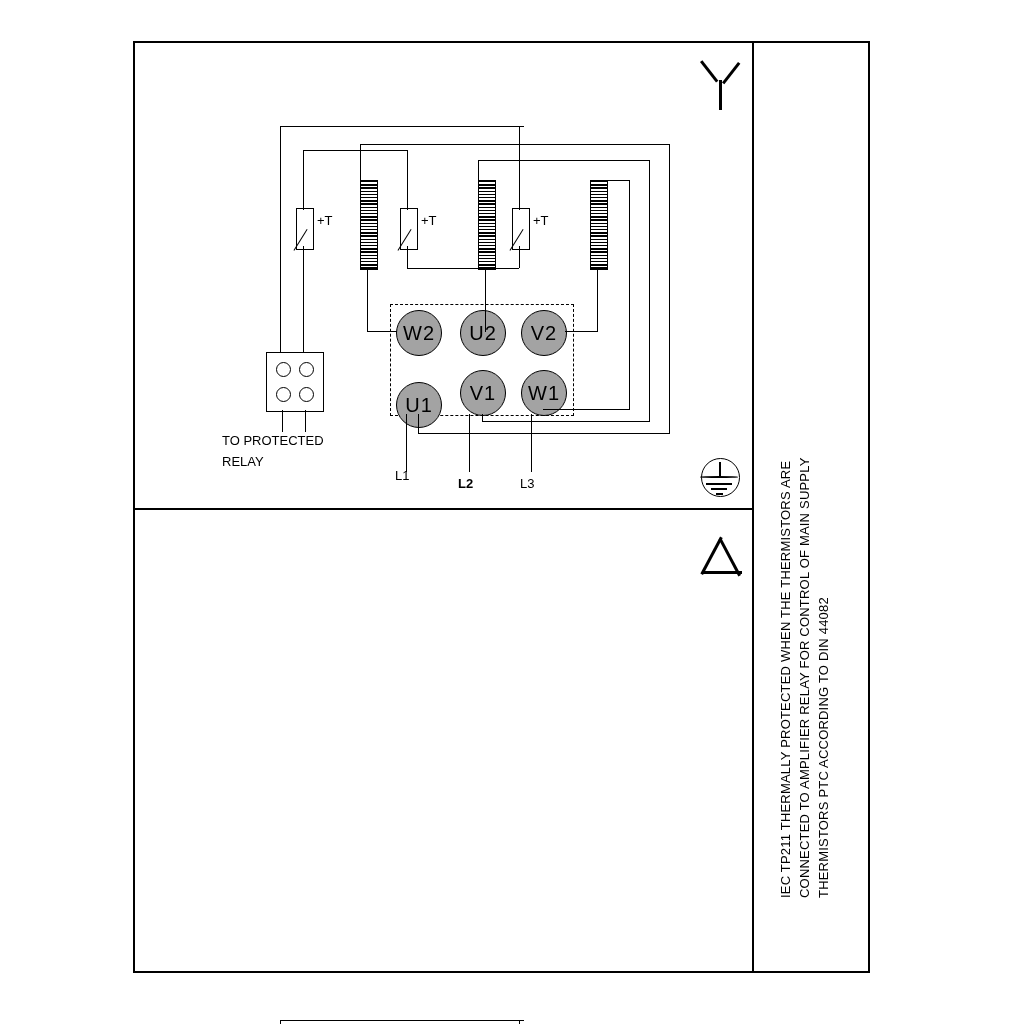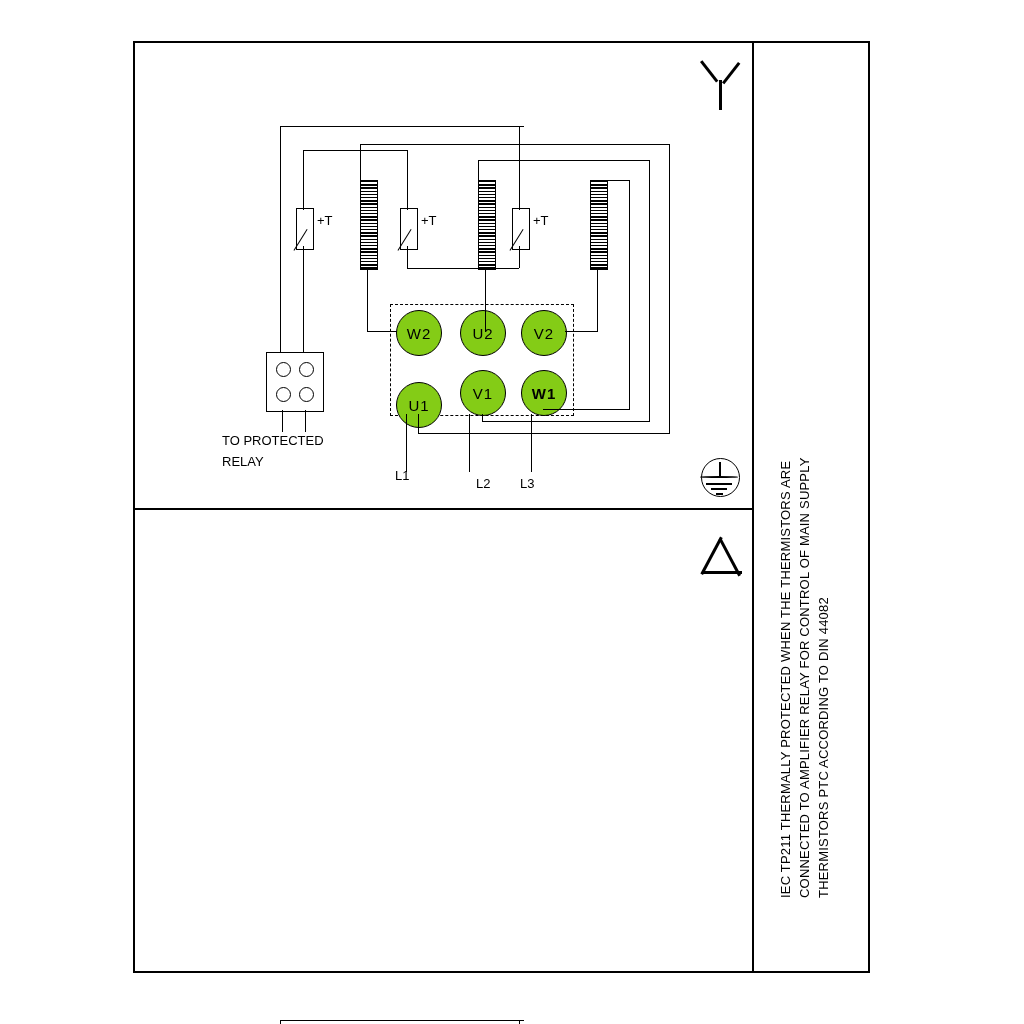--- a/index.html
+++ b/index.html
@@ -4,21 +4,21 @@
 <style>
   html,body{margin:0;padding:0;background:#ffffff;}
   body{width:1024px;height:1024px;font-family:"Liberation Sans",sans-serif;color:#000;}
   #sheet{position:relative;width:1024px;height:1024px;}
   .ln{position:absolute;background:#000;}
   .frame{position:absolute;border:2px solid #000;box-sizing:border-box;}
   .panel{position:absolute;box-sizing:border-box;}
   .lbl{position:absolute;font-size:13px;line-height:15px;white-space:pre;}
   .term{position:absolute;border:1.5px solid #000;border-radius:50%;
         display:flex;align-items:center;justify-content:center;
-        font-size:15px;background:#84cc16;letter-spacing:1px;}
+        font-size:20px;background:#a3a3a3;letter-spacing:1px;}
   .dashbox{position:absolute;border:1px dashed #000;box-sizing:border-box;}
   .coil{position:absolute;border:1px solid #000;background:
         repeating-linear-gradient(to bottom,#000 0 1.4px,#fff 1.4px 3.2px);}
   .ptc{position:absolute;border:1.2px solid #000;background:#fff;}
   .ptcslash{position:absolute;background:#000;height:1.2px;transform-origin:left center;}
   .plug{position:absolute;border:1.6px solid #000;background:#fff;}
   .pin{position:absolute;border:1.3px solid #000;border-radius:50%;background:#fff;}
   .sidetext{position:absolute;transform:rotate(-90deg);transform-origin:left top;
             font-size:13px;white-space:nowrap;letter-spacing:.2px;}
   .earth span{position:absolute;background:#000;}
@@ -95,21 +95,21 @@
     <div class="lbl" style="left:222px;top:454px;">RELAY</div>
 
     <div class="dashbox" style="left:390px;top:304px;width:184px;height:112px;"></div>
 
     <div class="term" style="left:396px;top:310px;width:44px;height:44px;">W2</div>
     <div class="term" style="left:460px;top:310px;width:44px;height:44px;">U2</div>
     <div class="term" style="left:521px;top:310px;width:44px;height:44px;">V2</div>
 
     <div class="term" style="left:396px;top:382px;width:44px;height:44px;">U1</div>
     <div class="term" style="left:460px;top:370px;width:44px;height:44px;text-align:right;">V1</div>
-    <div class="term" style="left:521px;top:370px;width:44px;height:44px;font-weight:bold;">W1</div>
+    <div class="term" style="left:521px;top:370px;width:44px;height:44px;">W1</div>
 
     <div class="ln" style="left:367px;top:268px;width:1.4px;height:64px;"></div>
     <div class="ln" style="left:367px;top:331px;width:30px;height:1.4px;"></div>
     <div class="ln" style="left:485px;top:268px;width:1.4px;height:64px;"></div>
     <div class="ln" style="left:485px;top:331px;width:1.4px;height:1.4px;"></div>
     <div class="ln" style="left:597px;top:268px;width:1.4px;height:64px;"></div>
     <div class="ln" style="left:565px;top:331px;width:33px;height:1.4px;"></div>
 
     <div class="ln" style="left:360px;top:144px;width:1.4px;height:38px;"></div>
     <div class="ln" style="left:360px;top:144px;width:310px;height:1.4px;"></div>
@@ -125,21 +125,21 @@
     <div class="ln" style="left:418px;top:433px;width:252px;height:1.4px;"></div>
     <div class="ln" style="left:482px;top:414px;width:1.4px;height:8px;"></div>
     <div class="ln" style="left:482px;top:421px;width:168px;height:1.4px;"></div>
     <div class="ln" style="left:543px;top:414px;width:1.4px;height:-0px;"></div>
     <div class="ln" style="left:543px;top:409px;width:87px;height:1.4px;"></div>
 
     <div class="ln" style="left:406px;top:414px;width:1.4px;height:58px;"></div>
     <div class="ln" style="left:469px;top:414px;width:1.4px;height:58px;"></div>
     <div class="ln" style="left:531px;top:414px;width:1.4px;height:58px;"></div>
     <div class="lbl" style="left:395px;top:468px;">L1</div>
-    <div class="lbl" style="left:476px;top:476px;">L2</div>
+    <div class="lbl" style="left:458px;top:476px;font-weight:bold;">L2</div>
     <div class="lbl" style="left:520px;top:476px;">L3</div>
   </div>
 
   <div class="panel" style="left:0;top:447px;width:1024px;height:530px;">
 
     <div style="position:absolute;left:698px;top:86px;width:48px;height:42px;">
       <div class="ln" style="left:4px;top:38px;width:40px;height:3px;"></div>
       <div class="ln" style="left:5px;top:39px;width:42px;height:3px;transform:rotate(-62deg);transform-origin:bottom left;"></div>
       <div class="ln" style="left:43px;top:39px;width:42px;height:3px;transform:rotate(-118deg);transform-origin:bottom left;"></div>
     </div>

